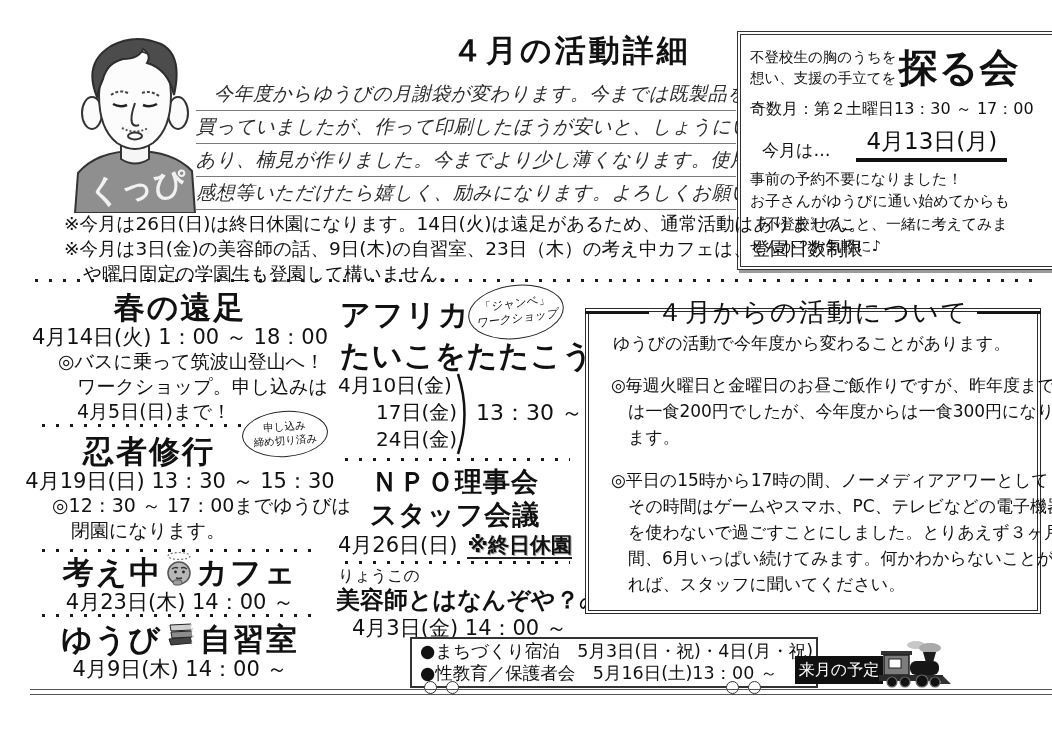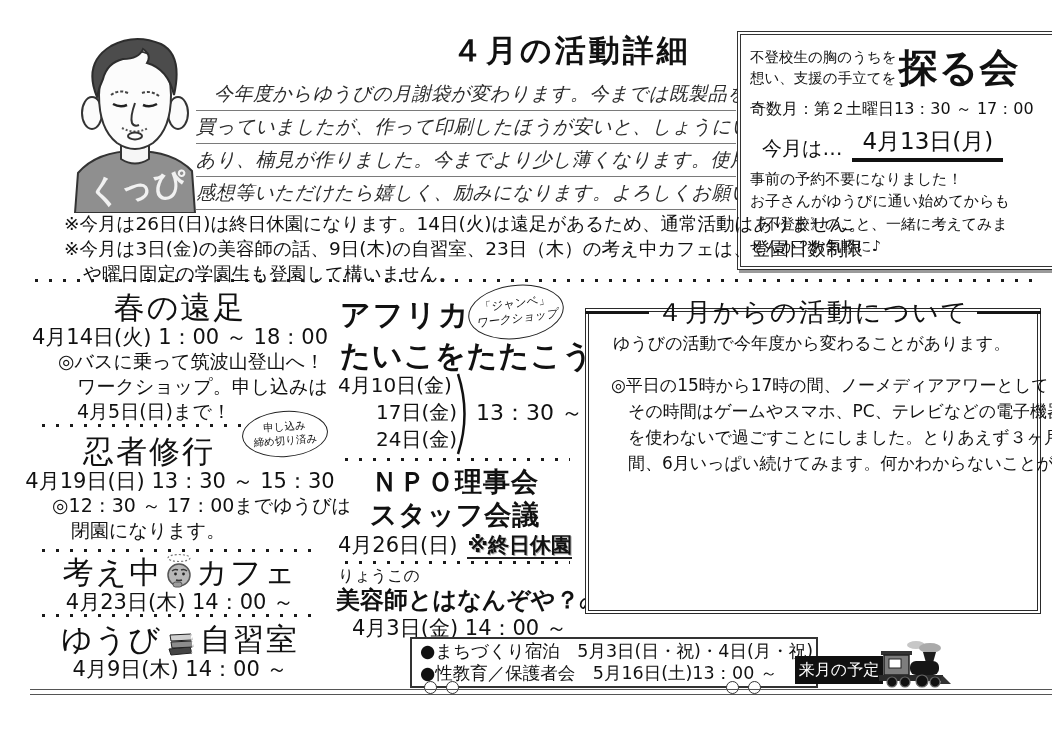--- a/index.html
+++ b/index.html
@@ -3,35 +3,35 @@
 <meta charset="utf-8">
 <style>
   html,body{margin:0;padding:0}
   body{
     width:1052px;height:744px;position:relative;background:#fff;color:#111;
     font-family:"DejaVu Sans","Liberation Sans",sans-serif;overflow:hidden;
   }
   .abs{position:absolute}
   .dots{height:3px;background-image:repeating-linear-gradient(90deg,#1b1b1b 0 3px,transparent 3px 14px)}
   .center{text-align:center}
-  .sec-title{font-weight:400;letter-spacing:2px;font-size:31px;white-space:nowrap}
+  .sec-title{font-weight:700;letter-spacing:2px;font-size:31px;white-space:nowrap}
   .dt{font-size:21px;font-weight:500;white-space:nowrap}
   .detail{font-size:19px;line-height:25px;white-space:nowrap}
   .cont{padding-left:19px}
   
   .hw-line{font-style:italic;font-size:19px;color:#2b2b2b;letter-spacing:.5px;
     height:32px;line-height:30px;border-bottom:1.5px solid #7a7a7a;white-space:nowrap}
   
   .saguru{width:299px;border:4px double #333;box-shadow:2px 3px 0 #9a9a9a;background:#fff;padding:6px 9px 8px 9px}
   .saguru-head{display:flex;align-items:center}
   .saguru-lead{font-size:14.5px;line-height:1.45;white-space:nowrap}
   .saguru-name{font-size:39px;font-weight:700;letter-spacing:1px;margin-left:2px;white-space:nowrap}
   .saguru-sched{font-size:16px;line-height:1.55;white-space:nowrap;margin-top:2px}
   .saguru-month{display:flex;align-items:flex-end;margin:4px 0 6px 12px}
-  .saguru-month-label{font-size:20px;margin-right:10px}
+  .saguru-month-label{font-size:17px;margin-right:26px}
   .saguru-month-date{font-size:23px;border-bottom:4px solid #111;padding:0 10px 1px 10px;white-space:nowrap}
   .saguru-note{font-size:15px;line-height:1.5;white-space:nowrap}
   
   .april-box{width:448px;height:298px;border:4px double #2a2a2a;background:#fff}
   .april-title-row{position:absolute;top:-17px;left:-4px;right:-4px;display:flex;align-items:center;gap:8px}
   .april-title-row .rule{flex:1;border-top:3.5px solid #161616}
   .april-title{font-size:26px;font-weight:400;letter-spacing:2px;white-space:nowrap;background:transparent}
   .april-intro{margin:20px 10px 0 24px;font-size:17px;white-space:nowrap}
   .april-item{margin:17px 10px 0 22px;font-size:17px;line-height:26px;white-space:nowrap}
   .april-item .cont{padding-left:17px}
@@ -39,21 +39,21 @@
   .oval{border:1.5px solid #222;border-radius:50%;background:#fff;text-align:center;white-space:nowrap}
   .badge-ninja{width:86px;height:46px;transform:rotate(-4deg);font-size:10.5px;line-height:1.3;padding-top:8px;box-sizing:border-box}
   .bubble-djembe{width:96px;height:54px;transform:rotate(-7deg);font-size:11.5px;line-height:1.3;padding-top:10px;box-sizing:border-box}
   
   .notes{font-size:18.5px;line-height:25px;white-space:nowrap}
   
   .car-box{width:388px;border:2px solid #333;background:#fff;padding:2px 8px;font-size:17.5px;line-height:21.5px;white-space:nowrap}
   .wheel{width:11px;height:11px;border:1.5px solid #333;border-radius:50%;background:#fff}
   .banner{width:88px;height:28px;background:#101010;color:#fff;font-size:16px;display:flex;align-items:center;justify-content:center;white-space:nowrap}
   .track{height:4px;border-top:1.5px solid #555;border-bottom:1.5px solid #555}
-  .title-flex{display:flex;align-items:flex-end;justify-content:center;gap:2px}
+  .title-flex{display:flex;align-items:flex-start;justify-content:center;gap:2px}
   .small-suffix{font-size:16px;font-weight:600}
   .npo-note{font-weight:700;border-bottom:2.5px solid #222;text-shadow:1px 1px 0 #aaa;margin-left:10px}
   .owner{font-size:16px;white-space:nowrap}
   .biyou-title{font-size:24px;font-weight:600;white-space:nowrap}
 </style>
 </head>
 <body>
 
 <div class="abs" style="left:55px;top:33px;width:160px;height:180px">
   <svg width="160" height="180" viewBox="0 0 160 180">
@@ -199,24 +199,30 @@
 <div class="abs dt" style="left:352px;top:614px">4月3日(金) 14：00 ～</div>
 
 <div class="abs april-box" style="left:585px;top:308px">
   <div class="april-title-row">
     <div class="rule"></div>
     <div class="april-title">４月からの活動について</div>
     <div class="rule"></div>
   </div>
   <div class="april-intro">ゆうびの活動で今年度から変わることがあります。</div>
   <div class="april-item">
+    <div>◎毎週火曜日と金曜日のお昼ご飯作りですが、昨年度まで</div>
+    <div class="cont">は一食200円でしたが、今年度からは一食300円になり</div>
+    <div class="cont">ます。</div>
+  </div>
+  <div class="april-item">
     <div>◎平日の15時から17時の間、ノーメディアアワーとして</div>
     <div class="cont">その時間はゲームやスマホ、PC、テレビなどの電子機器</div>
     <div class="cont">を使わないで過ごすことにしました。とりあえず３ヶ月</div>
     <div class="cont">間、6月いっぱい続けてみます。何かわからないことがあ</div>
+    <div class="cont">れば、スタッフに聞いてください。</div>
   </div>
 </div>
 
 <div class="abs car-box" style="left:410px;top:637px">
   <div>●まちづくり宿泊　5月3日(日・祝)・4日(月・祝)</div>
   <div>●性教育／保護者会　5月16日(土)13：00 ～</div>
 </div>
 <div class="abs wheel" style="left:424px;top:681px"></div>
 <div class="abs wheel" style="left:446px;top:681px"></div>
 <div class="abs wheel" style="left:726px;top:681px"></div>

